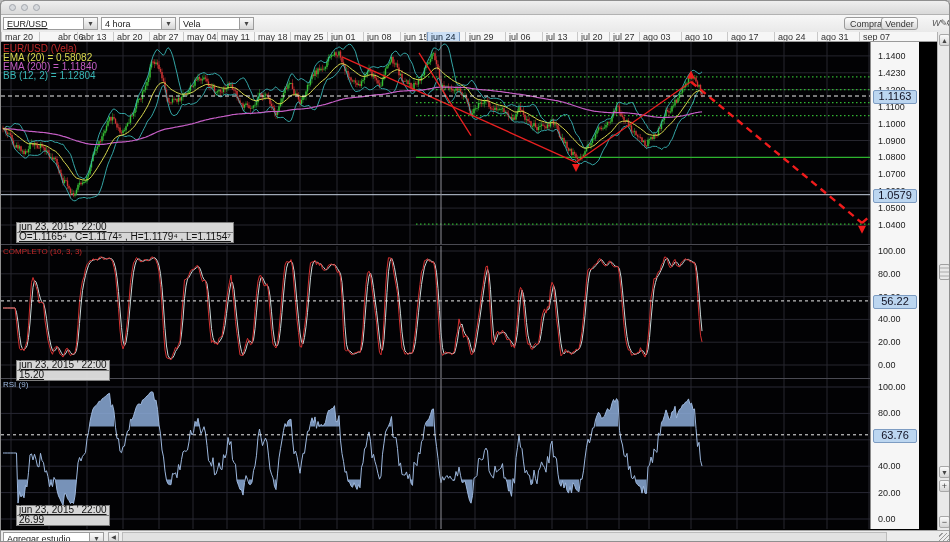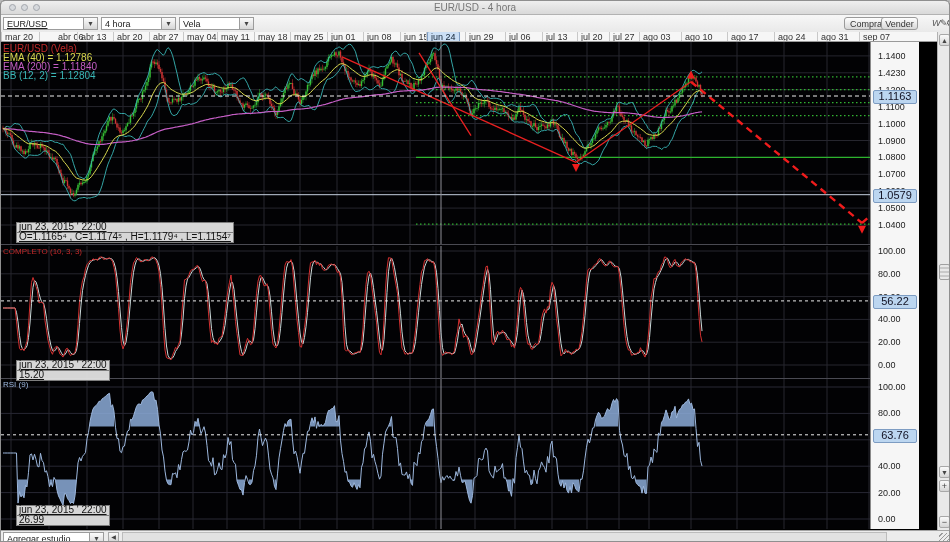--- a/index.html
+++ b/index.html
@@ -61,21 +61,20 @@
 </style>
 </head>
 <body>
 
 <div class="window">
 
   <div class="titlebar">
     <span class="tl-dot" style="left:8px"></span>
     <span class="tl-dot" style="left:20px"></span>
     <span class="tl-dot" style="left:32px"></span>
-    <span class="title">EUR/USD - 4 hora</span>
   </div>
 
   <div class="toolbar">
     <div class="combo" style="left:2px;width:95px;text-decoration:underline;">
       <span>EUR/USD</span>
       <span class="arr">▾</span>
     </div>
     <div class="combo" style="left:100px;width:75px;">
       <span>4 hora</span>
       <span class="arr">▾</span>
@@ -292,21 +291,21 @@
         <path d="M17.0 478.4L17.0 502.1L18.5 490.7L20.0 495.9L21.5 493.6L23.0 496.8L24.5 484.4L26.0 485.9L26.0 478.4ZM48.5 478.4L48.5 485.7L50.0 481.4L51.5 485.7L51.5 478.4ZM54.5 478.4L54.5 479.2L56.0 489.3L57.5 494.9L59.0 497.9L60.5 501.3L62.0 504.1L63.5 492.5L65.0 492.9L66.5 497.6L68.0 499.6L69.5 502.5L71.0 500.9L72.5 502.5L74.0 494.8L75.5 478.4L75.5 478.4ZM165.5 478.4L165.5 479.4L167.0 482.8L168.5 483.6L170.0 483.7L170.0 478.4ZM236.0 478.4L236.0 480.0L237.5 484.2L239.0 488.4L240.5 488.7L242.0 494.1L243.5 481.5L243.5 478.4ZM248.0 478.4L248.0 483.1L249.5 483.6L251.0 481.1L251.0 478.4ZM273.5 478.4L273.5 485.4L275.0 488.6L275.0 478.4ZM347.0 478.4L347.0 480.4L348.5 480.9L350.0 484.9L351.5 486.3L353.0 481.5L354.5 485.1L356.0 488.4L357.5 483.7L359.0 486.7L359.0 478.4ZM410.0 478.4L410.0 482.1L411.5 484.4L411.5 478.4ZM440.0 478.4L440.0 481.7L440.0 478.4ZM443.0 478.4L443.0 479.2L443.0 478.4ZM452.0 478.4L452.0 479.4L453.5 479.2L453.5 478.4ZM461.0 478.4L461.0 481.4L462.5 481.1L464.0 479.7L465.5 486.0L467.0 493.2L468.5 499.3L470.0 502.2L471.5 494.5L471.5 478.4ZM506.0 478.4L506.0 481.0L507.5 490.0L509.0 489.6L510.5 495.3L510.5 478.4ZM513.5 478.4L513.5 482.2L513.5 478.4ZM530.0 478.4L530.0 483.8L531.5 482.3L531.5 478.4ZM536.0 478.4L536.0 482.8L536.0 478.4ZM558.5 478.4L558.5 482.3L560.0 485.3L561.5 479.6L563.0 487.0L564.5 481.8L566.0 489.5L567.5 492.1L569.0 485.6L570.5 492.0L572.0 481.7L573.5 483.8L575.0 488.4L576.5 489.8L578.0 490.7L578.0 478.4ZM635.0 478.4L635.0 481.4L636.5 483.6L638.0 485.0L639.5 485.4L641.0 492.2L642.5 485.1L644.0 492.3L645.5 492.4L645.5 478.4Z" fill="#8cacd8" fill-opacity="0.85"></path>
         <path d="M2.0 452.0L3.5 452.0L5.0 452.0L6.5 452.0L8.0 452.0L9.5 452.0L11.0 452.0L12.5 452.0L14.0 452.0L15.5 452.0L17.0 502.1L18.5 490.7L20.0 495.9L21.5 493.6L23.0 496.8L24.5 484.4L26.0 485.9L27.5 471.3L29.0 453.9L30.5 452.9L32.0 459.0L33.5 453.2L35.0 458.4L36.5 465.3L38.0 465.9L39.5 452.3L41.0 459.5L42.5 461.7L44.0 471.2L45.5 469.8L47.0 475.7L48.5 485.7L50.0 481.4L51.5 485.7L53.0 476.4L54.5 479.2L56.0 489.3L57.5 494.9L59.0 497.9L60.5 501.3L62.0 504.1L63.5 492.5L65.0 492.9L66.5 497.6L68.0 499.6L69.5 502.5L71.0 500.9L72.5 502.5L74.0 494.8L75.5 478.4L77.0 461.8L78.5 456.5L80.0 460.0L81.5 455.3L83.0 453.6L84.5 451.5L86.0 437.7L87.5 431.5L89.0 420.7L90.5 413.4L92.0 408.1L93.5 405.7L95.0 404.7L96.5 402.9L98.0 400.3L99.5 400.4L101.0 398.1L102.5 396.9L104.0 395.9L105.5 394.3L107.0 393.1L108.5 392.3L110.0 405.9L111.5 403.7L113.0 410.4L114.5 426.2L116.0 437.5L117.5 437.6L119.0 450.3L120.5 451.7L122.0 445.6L123.5 445.0L125.0 435.8L126.5 430.1L128.0 429.2L129.5 418.3L131.0 418.9L132.5 415.2L134.0 410.2L135.5 405.5L137.0 403.2L138.5 403.0L140.0 403.6L141.5 399.1L143.0 398.4L144.5 396.5L146.0 395.1L147.5 393.8L149.0 391.6L150.5 390.8L152.0 391.3L153.5 399.7L155.0 399.1L156.5 408.3L158.0 423.8L159.5 432.8L161.0 449.0L162.5 455.9L164.0 470.1L165.5 479.4L167.0 482.8L168.5 483.6L170.0 483.7L171.5 472.4L173.0 473.2L174.5 471.7L176.0 476.8L177.5 463.5L179.0 468.9L180.5 458.6L182.0 450.9L183.5 449.8L185.0 450.4L186.5 449.0L188.0 440.9L189.5 429.2L191.0 434.0L192.5 431.6L194.0 420.4L195.5 422.4L197.0 417.3L198.5 425.2L200.0 432.7L201.5 429.6L203.0 425.7L204.5 432.0L206.0 444.6L207.5 459.6L209.0 461.3L210.5 465.2L212.0 456.7L213.5 473.8L215.0 473.0L216.5 468.3L218.0 461.7L219.5 467.7L221.0 468.7L222.5 453.7L224.0 457.0L225.5 452.2L227.0 436.5L228.5 443.7L230.0 440.5L231.5 458.6L233.0 461.6L234.5 463.3L236.0 480.0L237.5 484.2L239.0 488.4L240.5 488.7L242.0 494.1L243.5 481.5L245.0 474.6L246.5 478.3L248.0 483.1L249.5 483.6L251.0 481.1L252.5 469.7L254.0 464.9L255.5 454.2L257.0 436.1L258.5 428.0L260.0 436.5L261.5 444.6L263.0 440.4L264.5 437.1L266.0 441.0L267.5 454.1L269.0 468.2L270.5 473.2L272.0 476.9L273.5 485.4L275.0 488.6L276.5 472.9L278.0 456.9L279.5 447.6L281.0 438.9L282.5 429.6L284.0 422.6L285.5 425.4L287.0 420.1L288.5 418.6L290.0 418.3L291.5 438.6L293.0 452.8L294.5 450.0L296.0 455.4L297.5 463.8L299.0 472.3L300.5 461.0L302.0 452.3L303.5 452.3L305.0 441.0L306.5 430.4L308.0 429.8L309.5 422.3L311.0 416.8L312.5 421.6L314.0 415.9L315.5 427.3L317.0 420.5L318.5 425.4L320.0 423.4L321.5 424.6L323.0 424.1L324.5 421.3L326.0 414.0L327.5 409.5L329.0 409.4L330.5 407.7L332.0 407.6L333.5 404.7L335.0 420.6L336.5 420.6L338.0 414.5L339.5 439.2L341.0 452.5L342.5 460.4L344.0 471.3L345.5 470.5L347.0 480.4L348.5 480.9L350.0 484.9L351.5 486.3L353.0 481.5L354.5 485.1L356.0 488.4L357.5 483.7L359.0 486.7L360.5 466.3L362.0 461.8L363.5 448.0L365.0 446.0L366.5 436.7L368.0 430.9L369.5 440.2L371.0 456.9L372.5 453.3L374.0 460.6L375.5 465.6L377.0 472.7L378.5 478.2L380.0 475.1L381.5 453.2L383.0 442.2L384.5 431.1L386.0 427.9L387.5 425.2L389.0 421.4L390.5 415.5L392.0 436.0L393.5 436.6L395.0 436.5L396.5 447.6L398.0 464.7L399.5 461.9L401.0 473.5L402.5 473.9L404.0 474.1L405.5 470.9L407.0 477.7L408.5 473.1L410.0 482.1L411.5 484.4L413.0 461.2L414.5 462.9L416.0 464.7L417.5 451.5L419.0 453.0L420.5 440.6L422.0 438.4L423.5 425.7L425.0 421.4L426.5 419.6L428.0 417.6L429.5 413.6L431.0 408.5L432.5 407.9L434.0 433.8L435.5 445.4L437.0 457.3L438.5 472.1L440.0 481.7L441.5 475.7L443.0 479.2L444.5 476.1L446.0 474.5L447.5 477.3L449.0 475.1L450.5 478.0L452.0 479.4L453.5 479.2L455.0 470.5L456.5 475.1L458.0 466.1L459.5 474.3L461.0 481.4L462.5 481.1L464.0 479.7L465.5 486.0L467.0 493.2L468.5 499.3L470.0 502.2L471.5 494.5L473.0 477.1L474.5 476.3L476.0 474.5L477.5 457.6L479.0 457.4L480.5 459.1L482.0 458.1L483.5 449.5L485.0 447.1L486.5 450.0L488.0 469.8L489.5 473.1L491.0 475.7L492.5 476.9L494.0 465.1L495.5 471.2L497.0 469.4L498.5 468.4L500.0 467.0L501.5 462.6L503.0 477.2L504.5 476.7L506.0 481.0L507.5 490.0L509.0 489.6L510.5 495.3L512.0 477.5L513.5 482.2L515.0 456.7L516.5 446.4L518.0 434.4L519.5 446.1L521.0 447.7L522.5 460.9L524.0 471.8L525.5 469.3L527.0 473.6L528.5 474.3L530.0 483.8L531.5 482.3L533.0 469.1L534.5 477.7L536.0 482.8L537.5 469.8L539.0 466.9L540.5 460.9L542.0 464.3L543.5 466.4L545.0 471.2L546.5 455.5L548.0 462.1L549.5 444.1L551.0 440.1L552.5 456.1L554.0 455.4L555.5 458.0L557.0 473.2L558.5 482.3L560.0 485.3L561.5 479.6L563.0 487.0L564.5 481.8L566.0 489.5L567.5 492.1L569.0 485.6L570.5 492.0L572.0 481.7L573.5 483.8L575.0 488.4L576.5 489.8L578.0 490.7L579.5 478.0L581.0 478.3L582.5 469.8L584.0 457.1L585.5 446.2L587.0 438.2L588.5 441.9L590.0 435.5L591.5 427.2L593.0 426.7L594.5 418.9L596.0 414.4L597.5 411.2L599.0 413.3L600.5 417.5L602.0 416.6L603.5 415.2L605.0 411.1L606.5 407.6L608.0 409.6L609.5 408.5L611.0 402.2L612.5 398.5L614.0 401.3L615.5 397.6L617.0 400.0L618.5 429.3L620.0 438.6L621.5 444.0L623.0 454.2L624.5 456.1L626.0 452.4L627.5 468.8L629.0 465.1L630.5 476.8L632.0 477.7L633.5 474.6L635.0 481.4L636.5 483.6L638.0 485.0L639.5 485.4L641.0 492.2L642.5 485.1L644.0 492.3L645.5 492.4L647.0 465.6L648.5 464.3L650.0 456.0L651.5 461.7L653.0 447.9L654.5 450.0L656.0 451.4L657.5 431.9L659.0 434.6L660.5 421.4L662.0 419.3L663.5 414.5L665.0 408.9L666.5 413.2L668.0 418.5L669.5 417.2L671.0 410.8L672.5 410.3L674.0 405.3L675.5 417.0L677.0 411.9L678.5 408.4L680.0 407.5L681.5 403.9L683.0 403.6L684.5 401.1L686.0 400.7L687.5 397.9L689.0 403.4L690.5 402.1L692.0 408.7L693.5 407.9L695.0 427.4L696.5 445.5L698.0 441.3L699.5 459.4L701.0 465.1" stroke="#9db8de" stroke-width="1" fill="none"></path>
         <line x1="0" y1="433.8" x2="886" y2="433.8" stroke="#ededed" stroke-dasharray="3 3"></line>
         <line x1="440" y1="378" x2="440" y2="528" stroke="#8e8e96"></line>
       </svg>
     <div class="sep" style="top:202px"></div>
     <div class="sep" style="top:336px"></div>
 
     <div class="legend">
       <div style="color: rgb(194, 42, 42);">EUR/USD (Vela)</div>
-      <div style="color: rgb(217, 217, 79);">EMA (40) = 1.12786</div>
+      <div style="color: rgb(217, 217, 79);">EMA (20) = 0.58082</div>
       <div style="color: rgb(196, 94, 196);">EMA (200) = 1.11840</div>
       <div style="color: rgb(58, 184, 184);">BB (12, 2) = 1.12804</div>
     </div>
 
     <div class="infobox" style="top:180px">
       <div>jun 23, 2015 ' 22:00</div>
       <div>O=1.1165⁴ , C=1.1174⁵ , H=1.1179⁴ , L=1.1154⁷</div>
     </div>
 
     <div class="plabel" style="top: 205px; color: rgb(194, 42, 42);">COMPLETO (10, 3, 3)</div>

